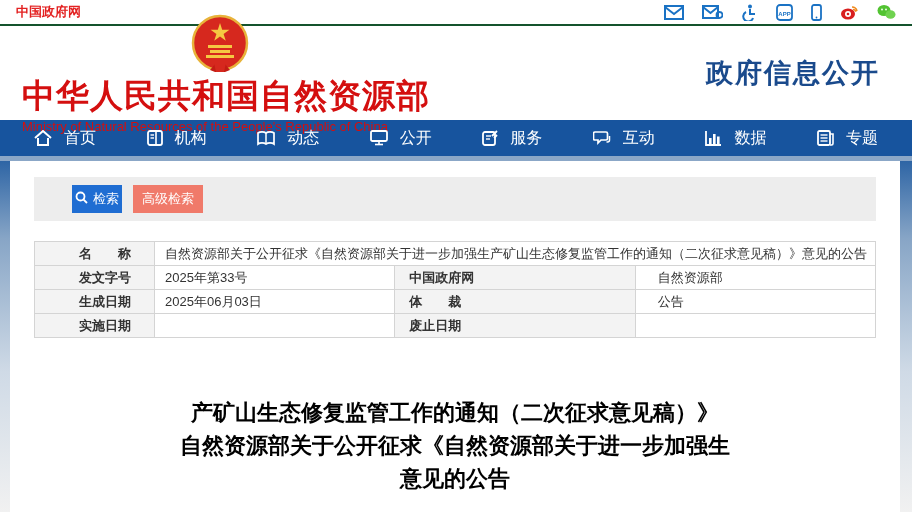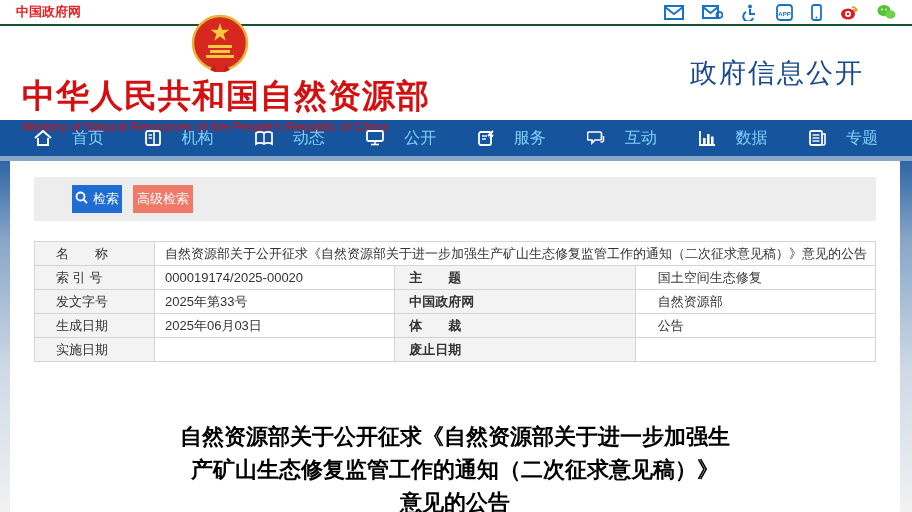--- a/index.html
+++ b/index.html
@@ -13,54 +13,54 @@
   .topbar-icons { display:flex; align-items:center; gap:18px; }
   .topbar-icons svg { display:block; }
 
   
   .header { height:94px; background:#fff; display:flex; align-items:center;
     justify-content:space-between; padding:0 22px; }
   .brand { display:flex; align-items:center;flex-direction:column; }
   .emblem { width:64px; height:64px; margin-right:12px; }
   .brand-text .cn { color:#d40f0f; font-size:33px; font-weight:bold; letter-spacing:1px; line-height:38px; }
   .brand-text .en { color:#d40f0f; font-size:13px; margin-top:4px; }
-  .section-title { color:#1a4a8c; font-size:27px; font-weight:normal; letter-spacing:2px; margin-right:26px; }
+  .section-title { color:#1a4a8c; font-size:27px; font-weight:bold; letter-spacing:2px; margin-right:10px; }
 
   
   .nav { height:36px; background:#17549e; display:flex; align-items:center;
     justify-content:space-between; padding:0 34px; }
-  .nav-item { display:flex; align-items:center; gap:20px; color:#7dd3fc; font-size:16px; cursor:pointer; }
+  .nav-item { display:flex; align-items:center; gap:12px; color:#ffffff; font-size:16px; cursor:pointer; }
   .nav-item svg { display:block; }
   .nav-strip { height:5px; background:#8ba7c7; }
 
   
   .content { height:351px;
     background:linear-gradient(180deg,#2e65a5 0%,#87a5c6 22%,#cfdae6 60%,#f1f1f1 100%);
     padding:0 12px 0 10px; }
   .panel { background:#fff; height:100%; padding-top:16px; }
 
   
   .search-strip { height:44px; margin:0 24px; background:#ededed;
     display:flex; align-items:center; padding-left:30px; }
   .search-box { width:610px; height:26px; background:#fff; border:1px solid #c9c9c9;
     display:flex; align-items:center; }
   .field-select { display:flex; align-items:center; gap:4px; padding:0 10px;
     color:#1a6ec0; font-size:14px; cursor:pointer; }
   .search-text { flex:1; height:100%; border:0; outline:none; font-size:13px; background:transparent; }
   .btn { height:28px; display:flex; align-items:center; justify-content:center;
     color:#fff; font-size:13px; cursor:pointer; gap:5px; }
   .btn-search { width:50px; background:#1f6dd2; margin-left:8px; }
-  .btn-adv { width:60px; background:#f07a6a; margin-left:11px; }
+  .btn-adv { width:70px; background:#f07a6a; margin-left:11px; }
 
   
   .info-table { margin:20px 24px 0 24px; border-collapse:collapse; width:842px;
     font-size:13px; color:#333; table-layout:fixed; }
   .info-table td { border:1px solid #d4d4d4; height:24px; padding:0; }
   .info-table { border:1px solid #b9b9b9; }
-  td.lbl { background:#f3f3f3; font-weight:normal; padding-left:21px; }
+  td.lbl { background:#f3f3f3; font-weight:bold; padding-left:21px;text-align:center; }
   td.lbl2 { background:#f3f3f3; font-weight:bold; padding-left:14px; }
   td.val { padding-left:10px; }
   td.val2 { padding-left:22px; }
   .w-l1 { width:120px; } .w-v1 { width:350px; } .w-l2 { width:96px; }
 
   
   .doc-title { margin-top:58px; text-align:center; color:#000;
     font-size:22px; font-weight:bold; line-height:33px; }
 </style>
 </head>
@@ -243,26 +243,20 @@
       </div>
     </div>
 
     <table class="info-table">
       <tbody>
           <tr>
         <td class="lbl w-l1">名　　称</td>
         <td class="val" colspan="3">自然资源部关于公开征求《自然资源部关于进一步加强生产矿山生态修复监管工作的通知（二次征求意见稿）》意见的公告</td>
       </tr>
       <tr>
-        <td class="lbl w-l1">索 引 号</td>
-        <td class="val w-v1">000019174/2025-00020</td>
-        <td class="lbl2 w-l2">主　　题</td>
-        <td class="val2">国土空间生态修复</td>
-      </tr>
-      <tr>
         <td class="lbl w-l1">发文字号</td>
         <td class="val w-v1">2025年第33号</td>
         <td class="lbl2 w-l2">中国政府网</td>
         <td class="val2">自然资源部</td>
       </tr>
       <tr>
         <td class="lbl w-l1">生成日期</td>
         <td class="val w-v1">2025年06月03日</td>
         <td class="lbl2 w-l2">体　　裁</td>
         <td class="val2">公告</td>
@@ -270,19 +264,19 @@
       <tr>
         <td class="lbl w-l1">实施日期</td>
         <td class="val w-v1"></td>
         <td class="lbl2 w-l2">废止日期</td>
         <td class="val2"></td>
       </tr>
     </tbody>
       </table>
 
     <div class="doc-title">
+      <div>产矿山生态修复监管工作的通知（二次征求意见稿）》</div>
       <div>自然资源部关于公开征求《自然资源部关于进一步加强生</div>
-      <div>产矿山生态修复监管工作的通知（二次征求意见稿）》</div>
       <div>意见的公告</div>
     </div>
 
   </div>
 </div>
 
 </body></html>

